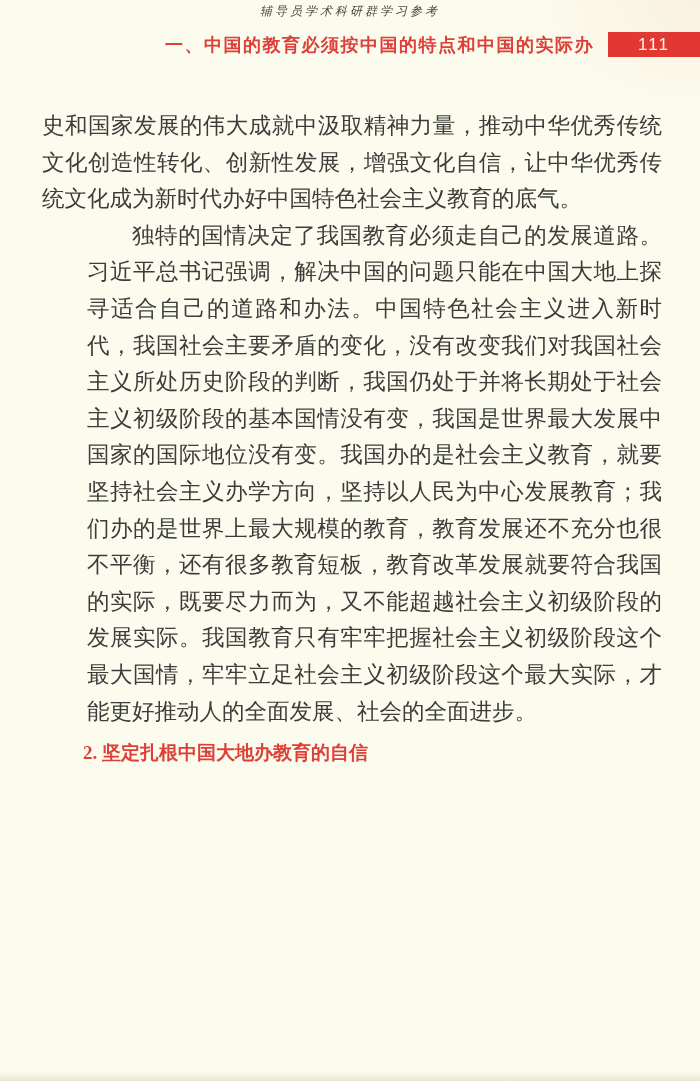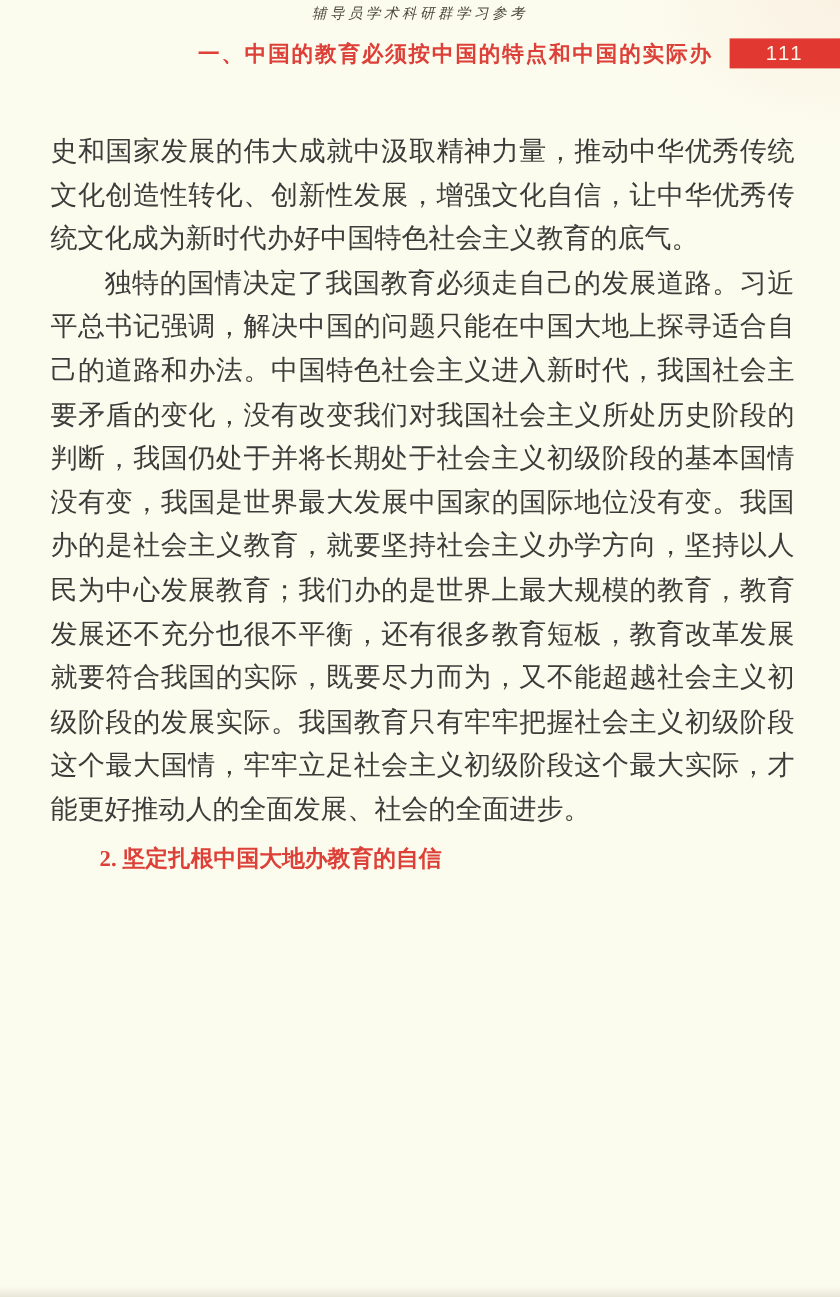--- a/index.html
+++ b/index.html
@@ -92,20 +92,21 @@
     line-height: 36.6px;
     color: var(--body-text, #3d3c3a);
     text-align: justify;
     text-justify: inter-character;
   }
   .content p {
     margin: 0;
   }
   .content p.indent {
     text-indent: 2em;
+    margin-left: 45px;
   }
   .section-heading {
     margin: 7px 0 4px 0;
     text-indent: 41px;
     font-size: 19px;
     line-height: 31px;
     font-weight: bold;
     color: var(--accent-red, #dc4038);
     text-align: left;
   }

